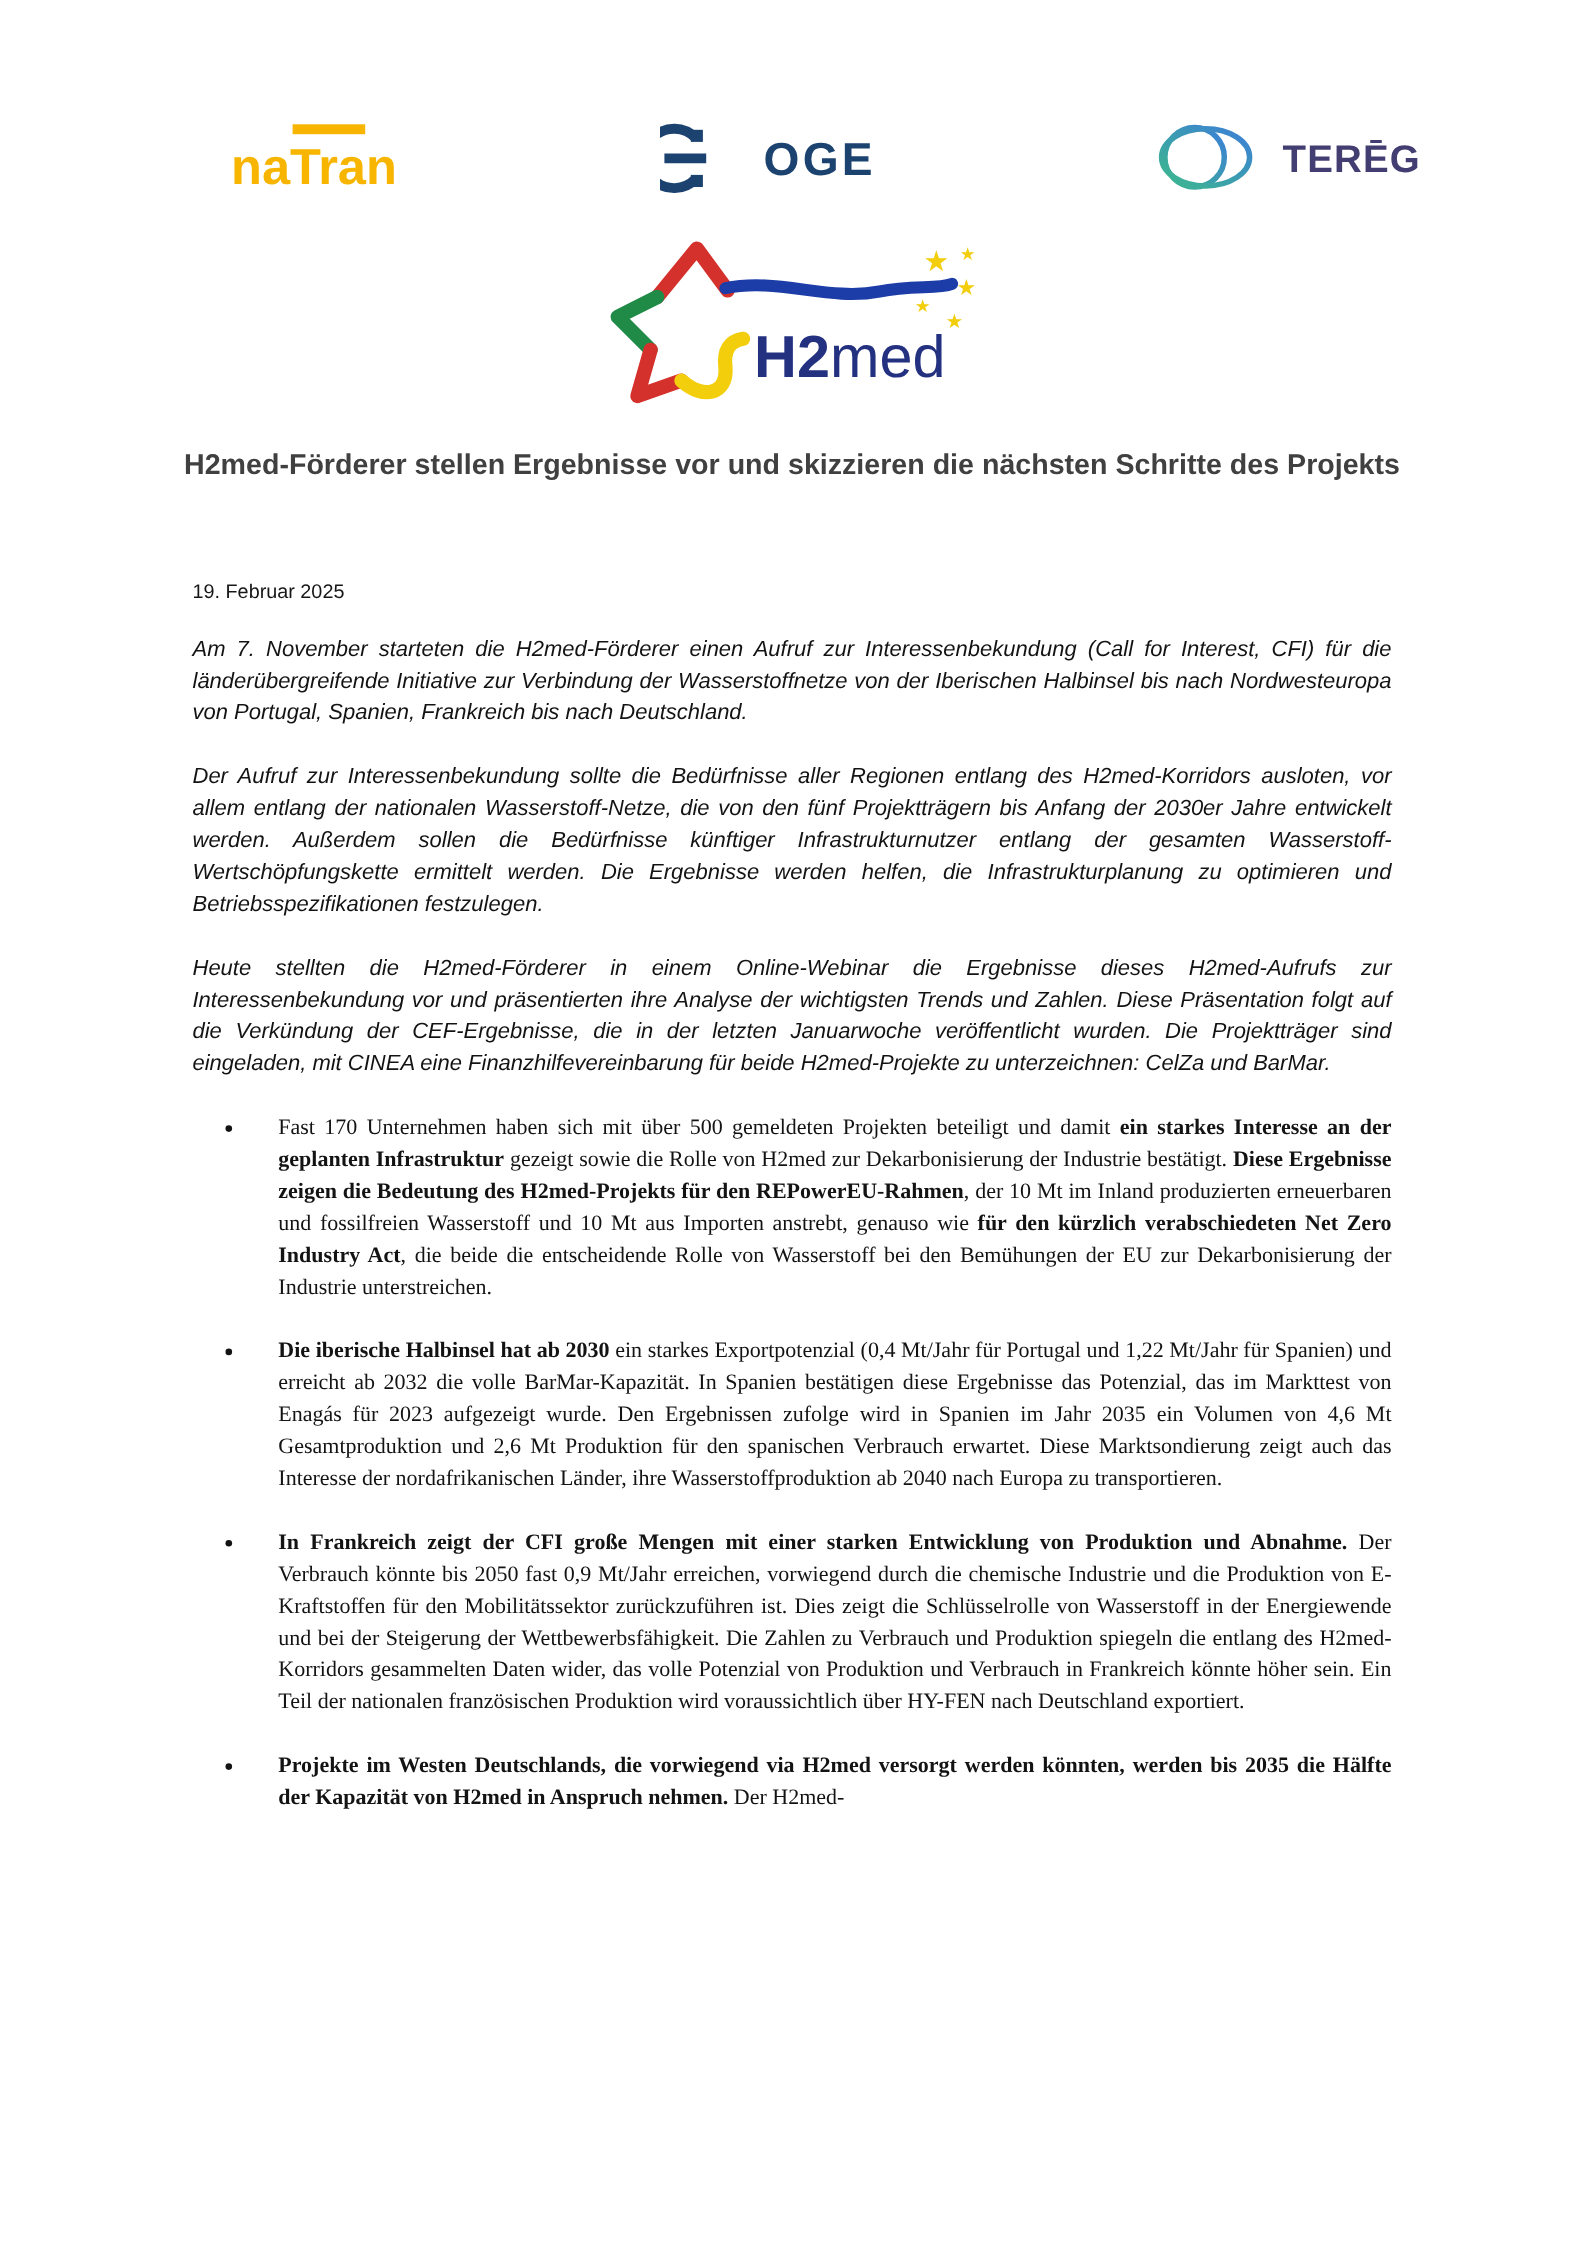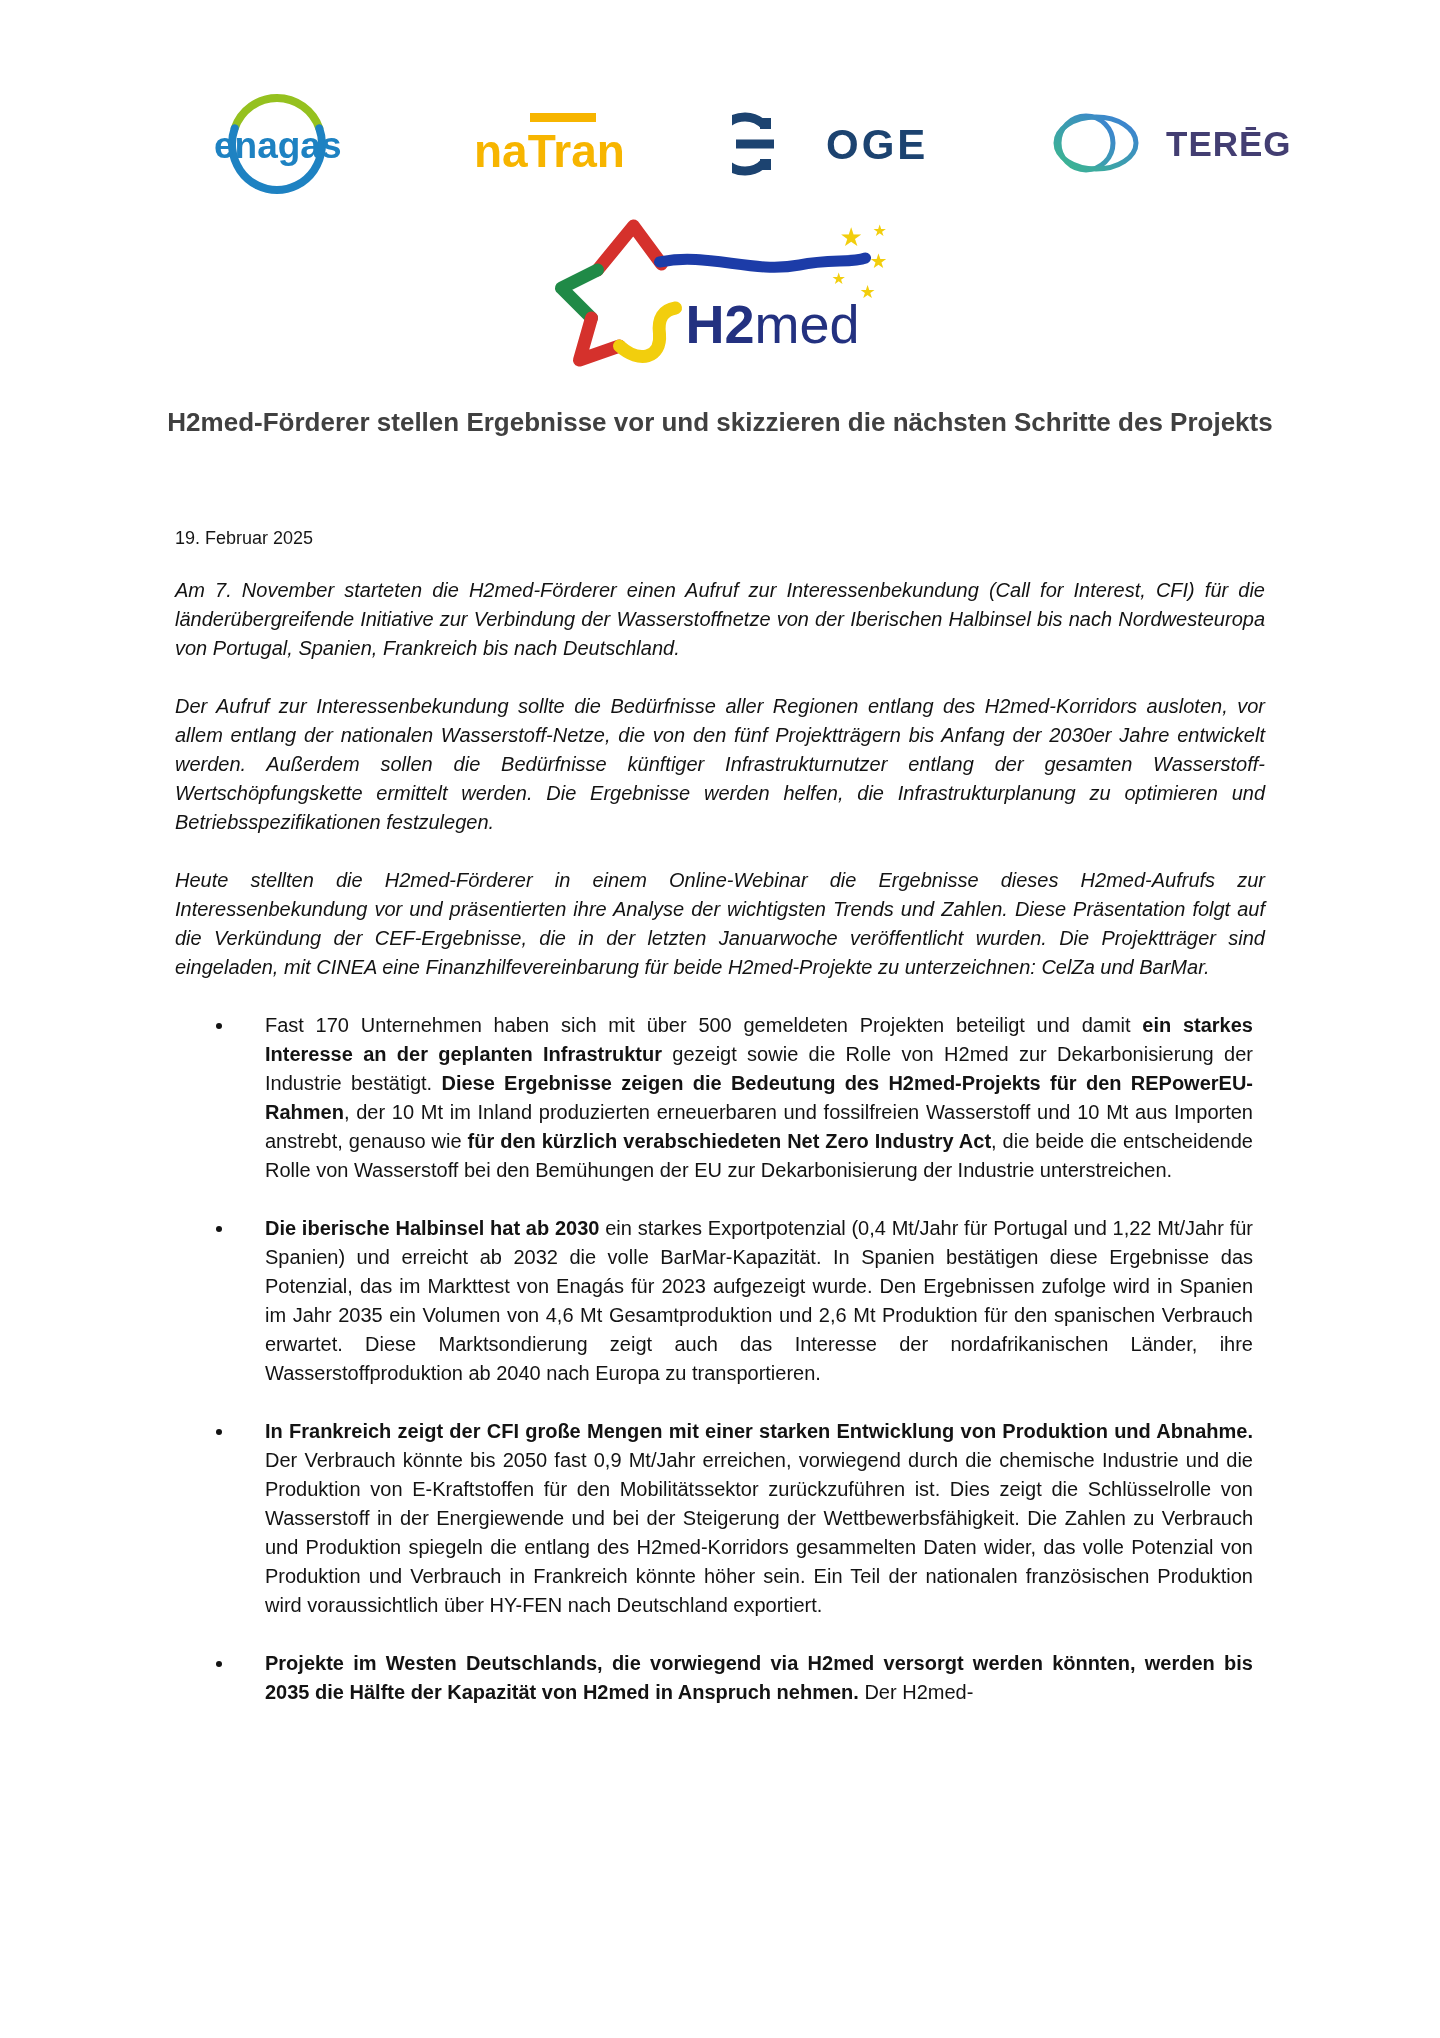--- a/index.html
+++ b/index.html
@@ -40,38 +40,31 @@
     position: absolute; top: 576px; left: 175px; width: 1090px;
     font-size: 20px; line-height: 29px; text-align: justify; color: #131313;
   }
   .content p { margin: 0 0 29px 0; font-style: italic; }
   .section-heading {
     margin: 0 0 33px 0;
     font-size: 20px; font-weight: bold;
     text-decoration: underline; text-underline-offset: 4px;
     text-align: left;
   }
-  .content ul { margin: 12px; padding-left: 48px; list-style: disc; }
+  .content ul { margin: 0; padding-left: 48px; list-style: disc; font-family: Liberation Serif, serif; }
   .content li { padding-left: 30px; margin-bottom: 29px; }
   .b { font-weight: bold; }
 </style>
 </head>
 <body>
 
 <div class="page">
 
   <header class="logos-row">
 
-    <div class="logo">
-      <svg width="172" height="104" viewBox="0 0 172 104">
-        <path d="M 26.7,36.3 A 45,46 0 0 1 111.3,36.3" fill="none" stroke="#95c11f" stroke-width="8" stroke-linecap="round"></path>
-        <path d="M 111.3,36.3 A 45,46 0 1 1 26.7,36.3" fill="none" stroke="#1e82c2" stroke-width="8" stroke-linecap="round"></path>
-        <text x="6" y="66" font-size="37" font-weight="bold" fill="#1e82c2">enagas</text>
-      </svg>
-    </div>
 
     <div class="logo">
       <svg width="168" height="80" viewBox="0 0 168 80">
         <rect x="58" y="9" width="66" height="9" fill="#f7b500"></rect>
         <text x="2" y="63" font-size="46" font-weight="bold" fill="#f7b500">naTran</text>
       </svg>
     </div>
 
     <div class="logo">
       <svg width="204" height="80" viewBox="0 0 204 80">

